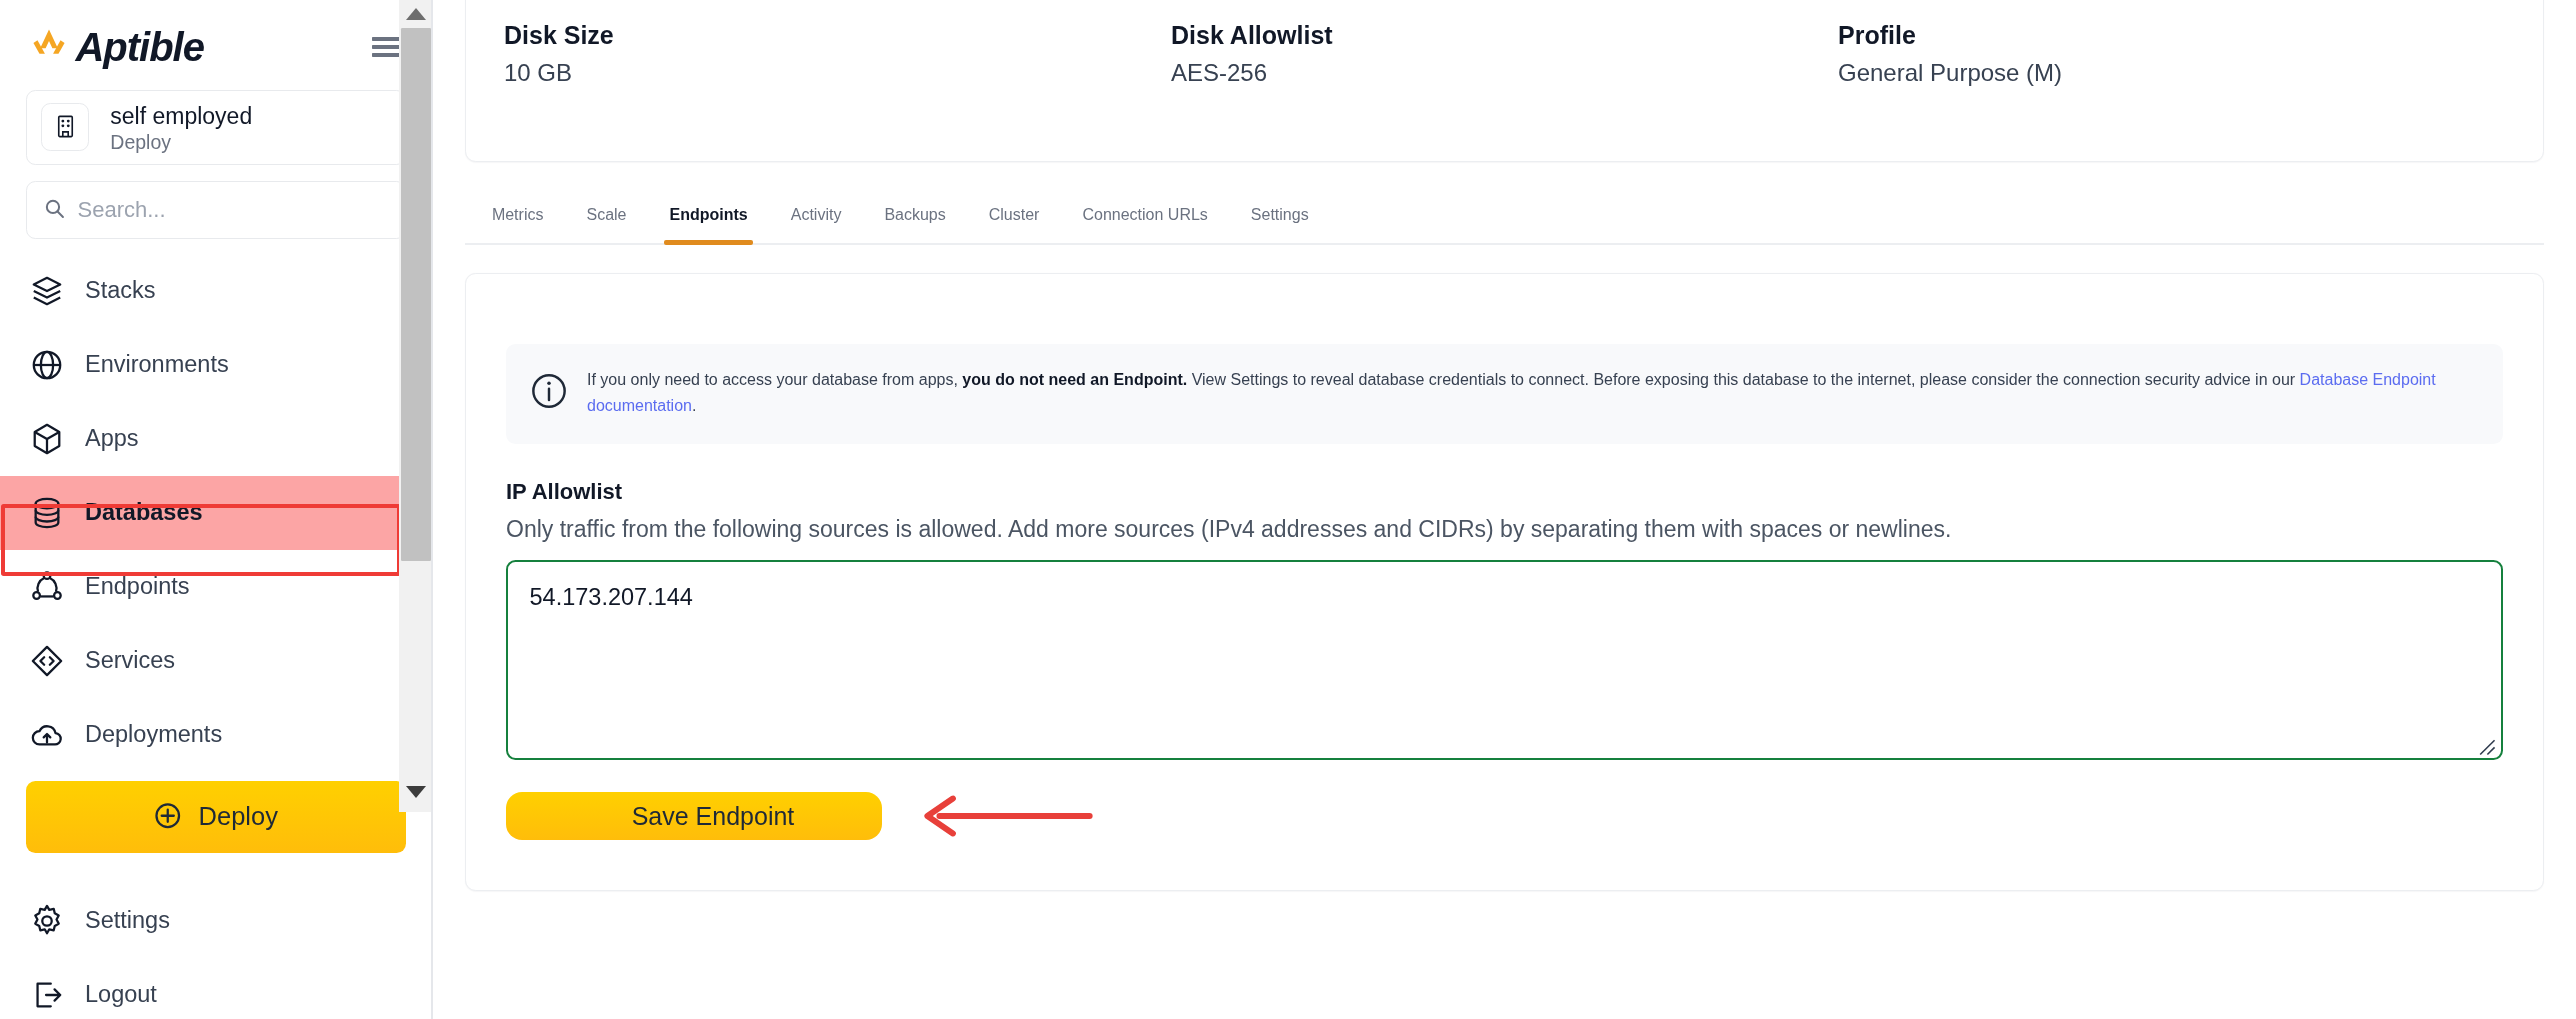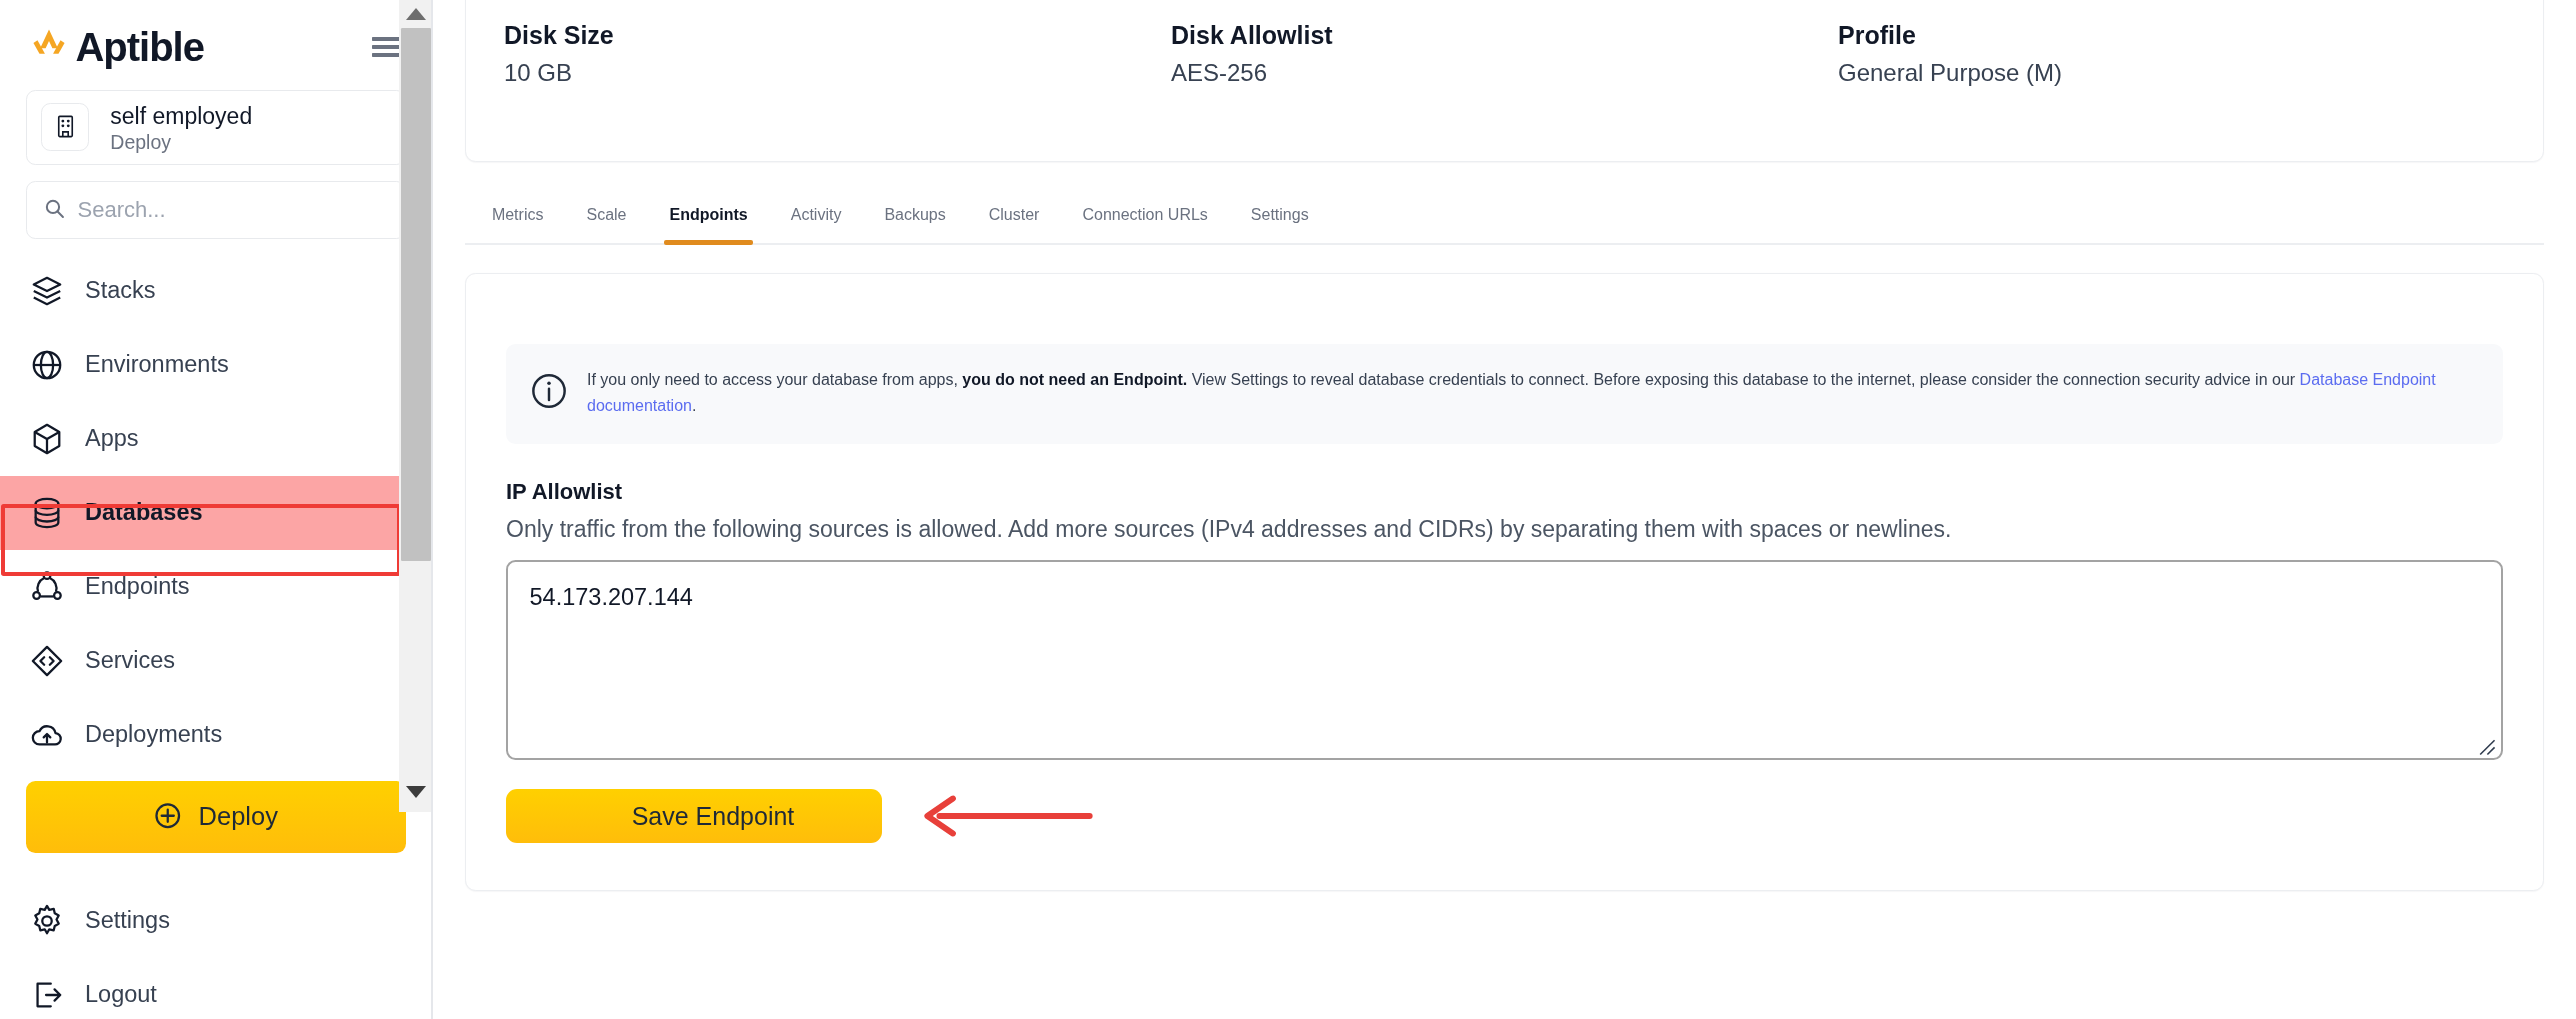--- a/index.html
+++ b/index.html
@@ -21,21 +21,21 @@
     overflow: hidden;
   }
   .brand-row {
     display: flex; align-items: center;
     padding: 19px 24px 0 28px;
     height: 75px;
   }
   .logo-mark { width: 42px; height: 38px; flex: 0 0 42px; }
   .logo-text {
     font-size: 40px; font-weight: 700; letter-spacing: -1px;
-    color: #111827; margin-left: 5.4px; line-height: 1;
+    color: #111827; margin-left: 5.4px; line-height: 1; font-style: italic;
   }
   .hamburger {
     margin-left: auto; width: 35px; height: 27px;
     display: flex; flex-direction: column; justify-content: space-between;
     padding: 3.4px 0; cursor: pointer;
   }
   .hamburger span { display:block; height: 4px; background: #6b7280; border-radius: 0.7px; }
 
   .org-card {
     margin: 14.8px 25.5px 0 25.5px;
@@ -172,34 +172,34 @@
   .notice-text { font-size: 16px; line-height: 1.62; color: #374151; }
   .notice-text b { font-weight: 700; color: #111827; }
   .notice-text a { color: #5b6cf0; text-decoration: none; }
 
   .field-label { margin-top: 35px; font-size: 22px; font-weight: 700; color: #111827; }
   .field-help { margin-top: 10.7px; font-size: 23px; color: #4b5563; }
 
   .ta-wrap { margin-top: 17.4px; position: relative; }
   textarea.allowlist {
     width: 100%; height: 200px;
-    border: 2px solid #a3a3a3; border-radius: 9.4px;
+    border: 2px solid #15803d; border-radius: 9.4px;
     font-family: "Liberation Sans", sans-serif;
     font-size: 23.5px; color: #111827;
     padding: 19px 21.5px; resize: none; outline: none; background: #fff;
     line-height: 1.4;
   }
   .ta-grip {
     position: absolute; right: 6.7px; bottom: 6.7px;
     width: 23px; height: 23px; pointer-events: none;
   }
 
   .save-row { margin-top: 27px; display: flex; align-items: center; }
   .save-btn {
-    width: 376px; height: 54px; border: none; border-radius: 11px;
+    width: 376px; height: 48px; border: none; border-radius: 16px;
     background: linear-gradient(180deg,#ffd000 0%, #ffbd0a 100%);
     font-family: "Liberation Sans", sans-serif;
     font-size: 25px; color: #1f2937; cursor: pointer; padding-left: 38px;
   }
   .arrow-annot { margin-left: 32px; width: 181px; height: 54px; }
 </style>
 </head>
 <body>
 
 <div id="app">

